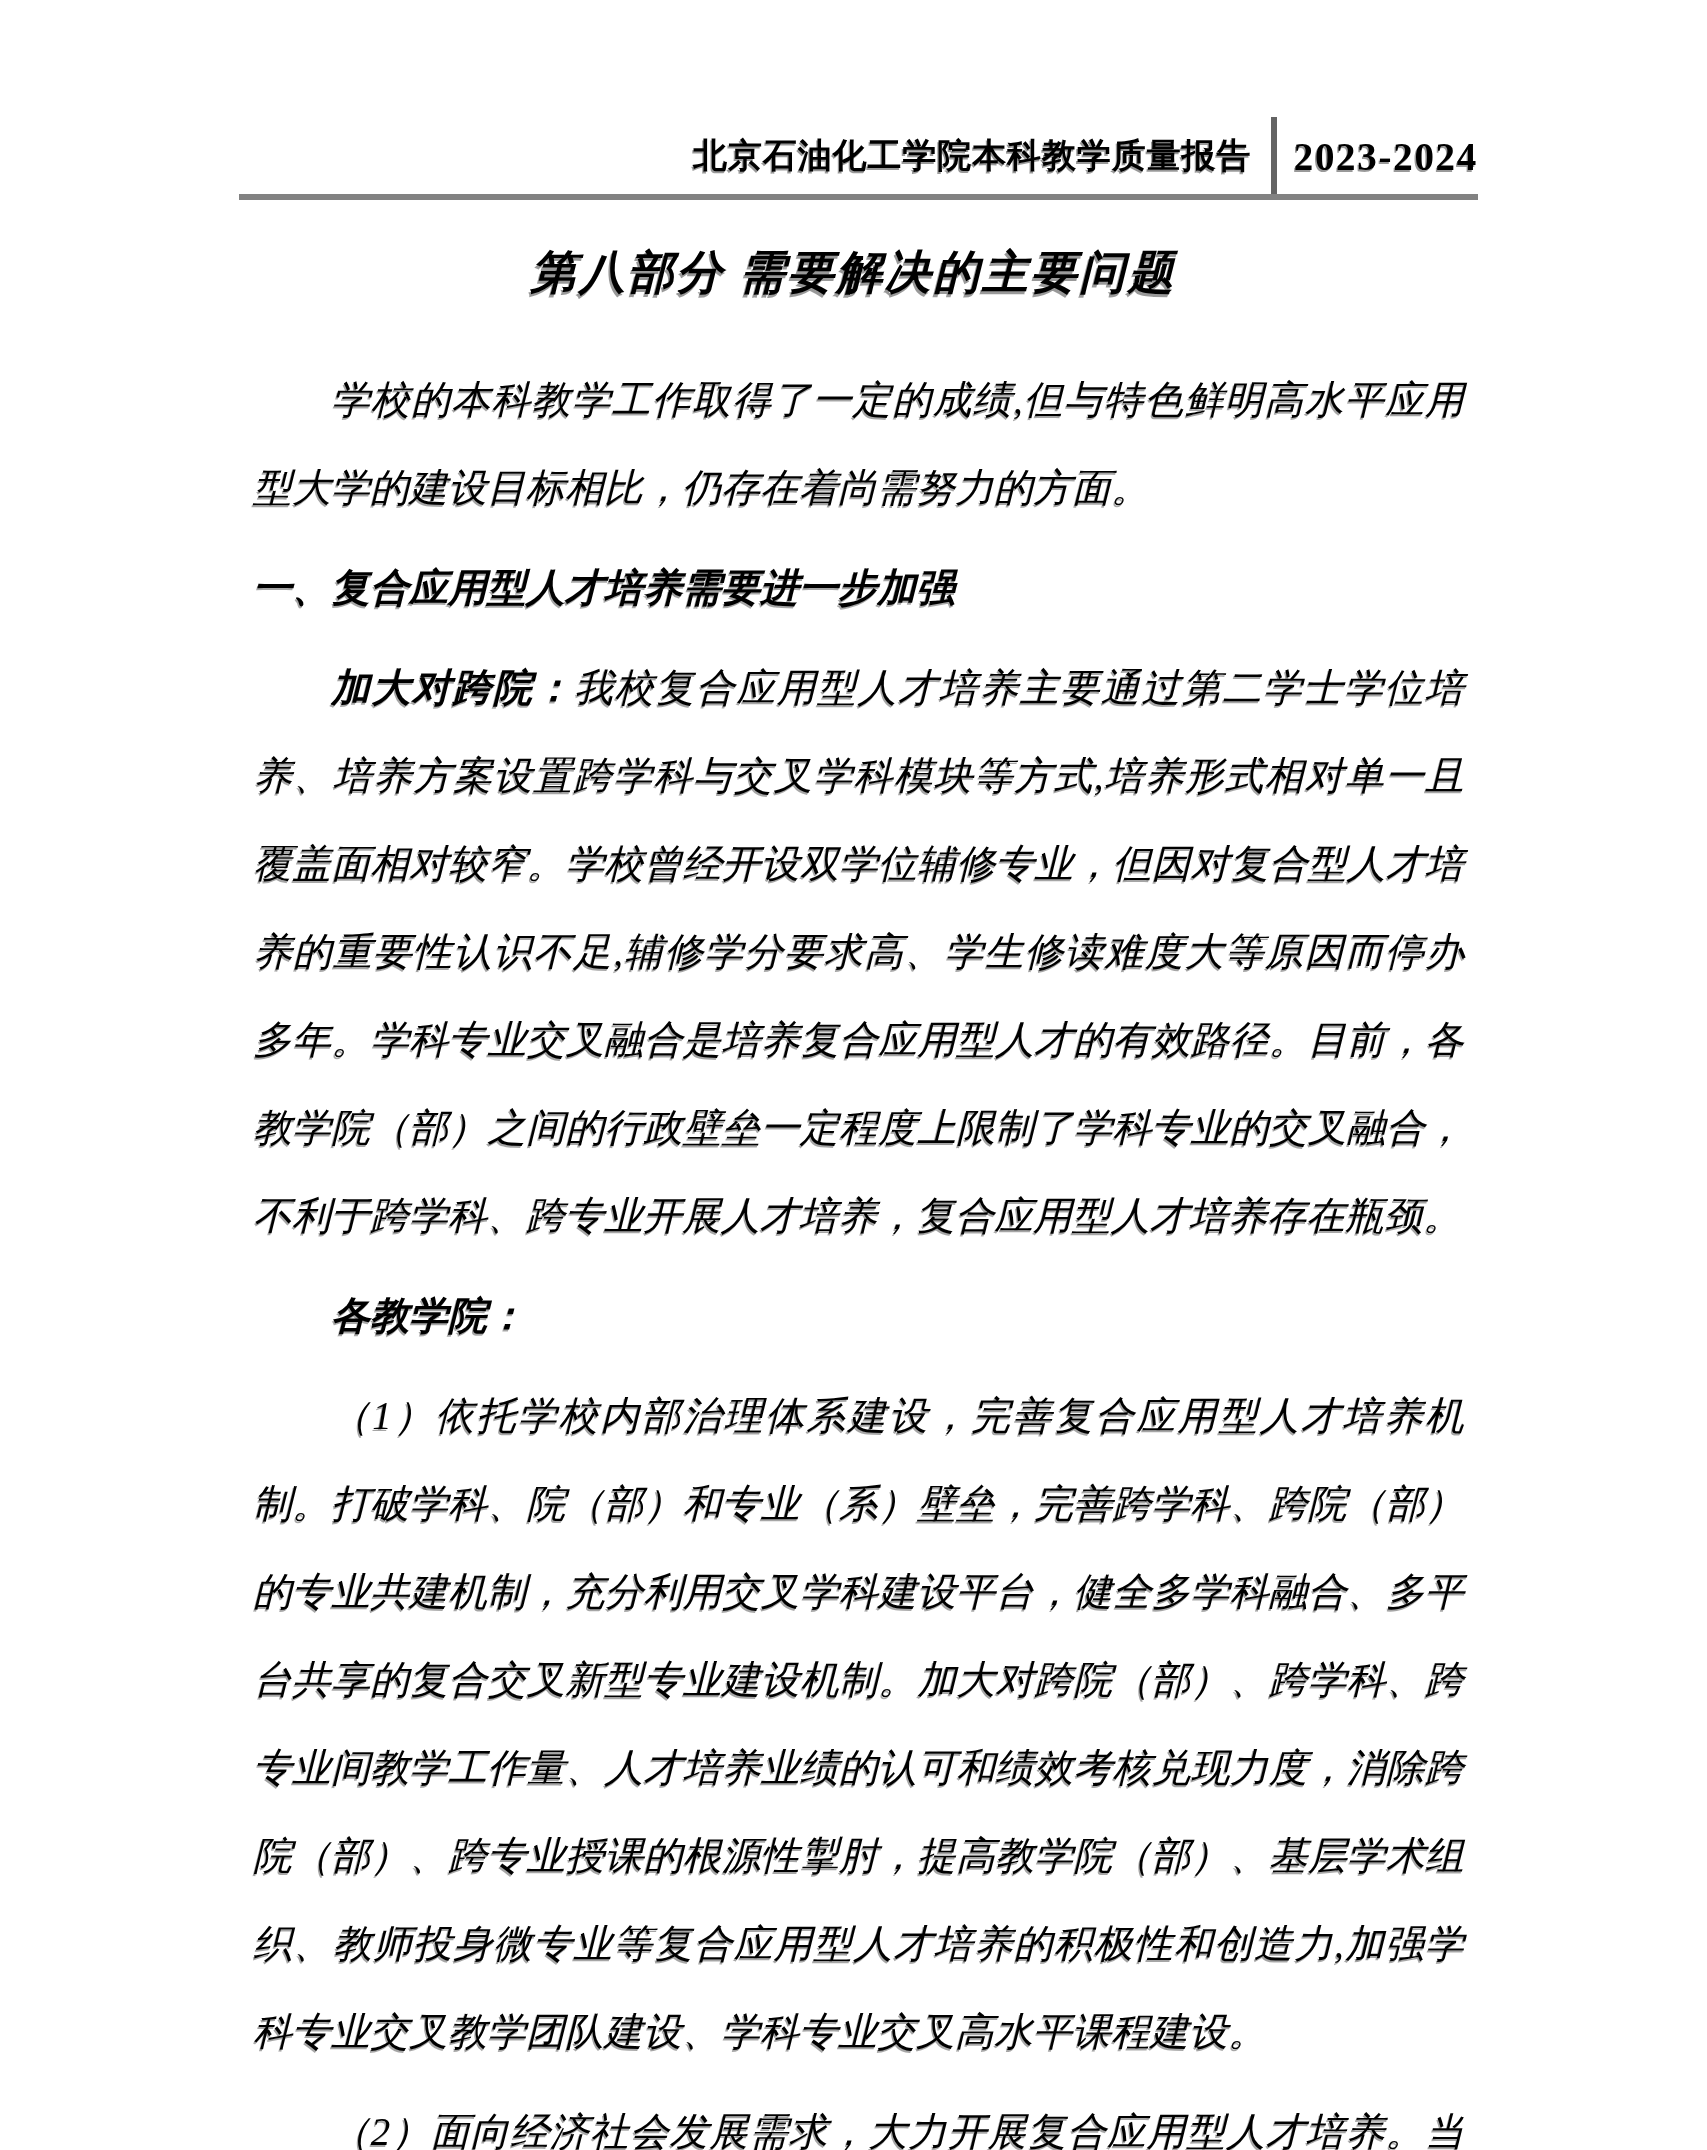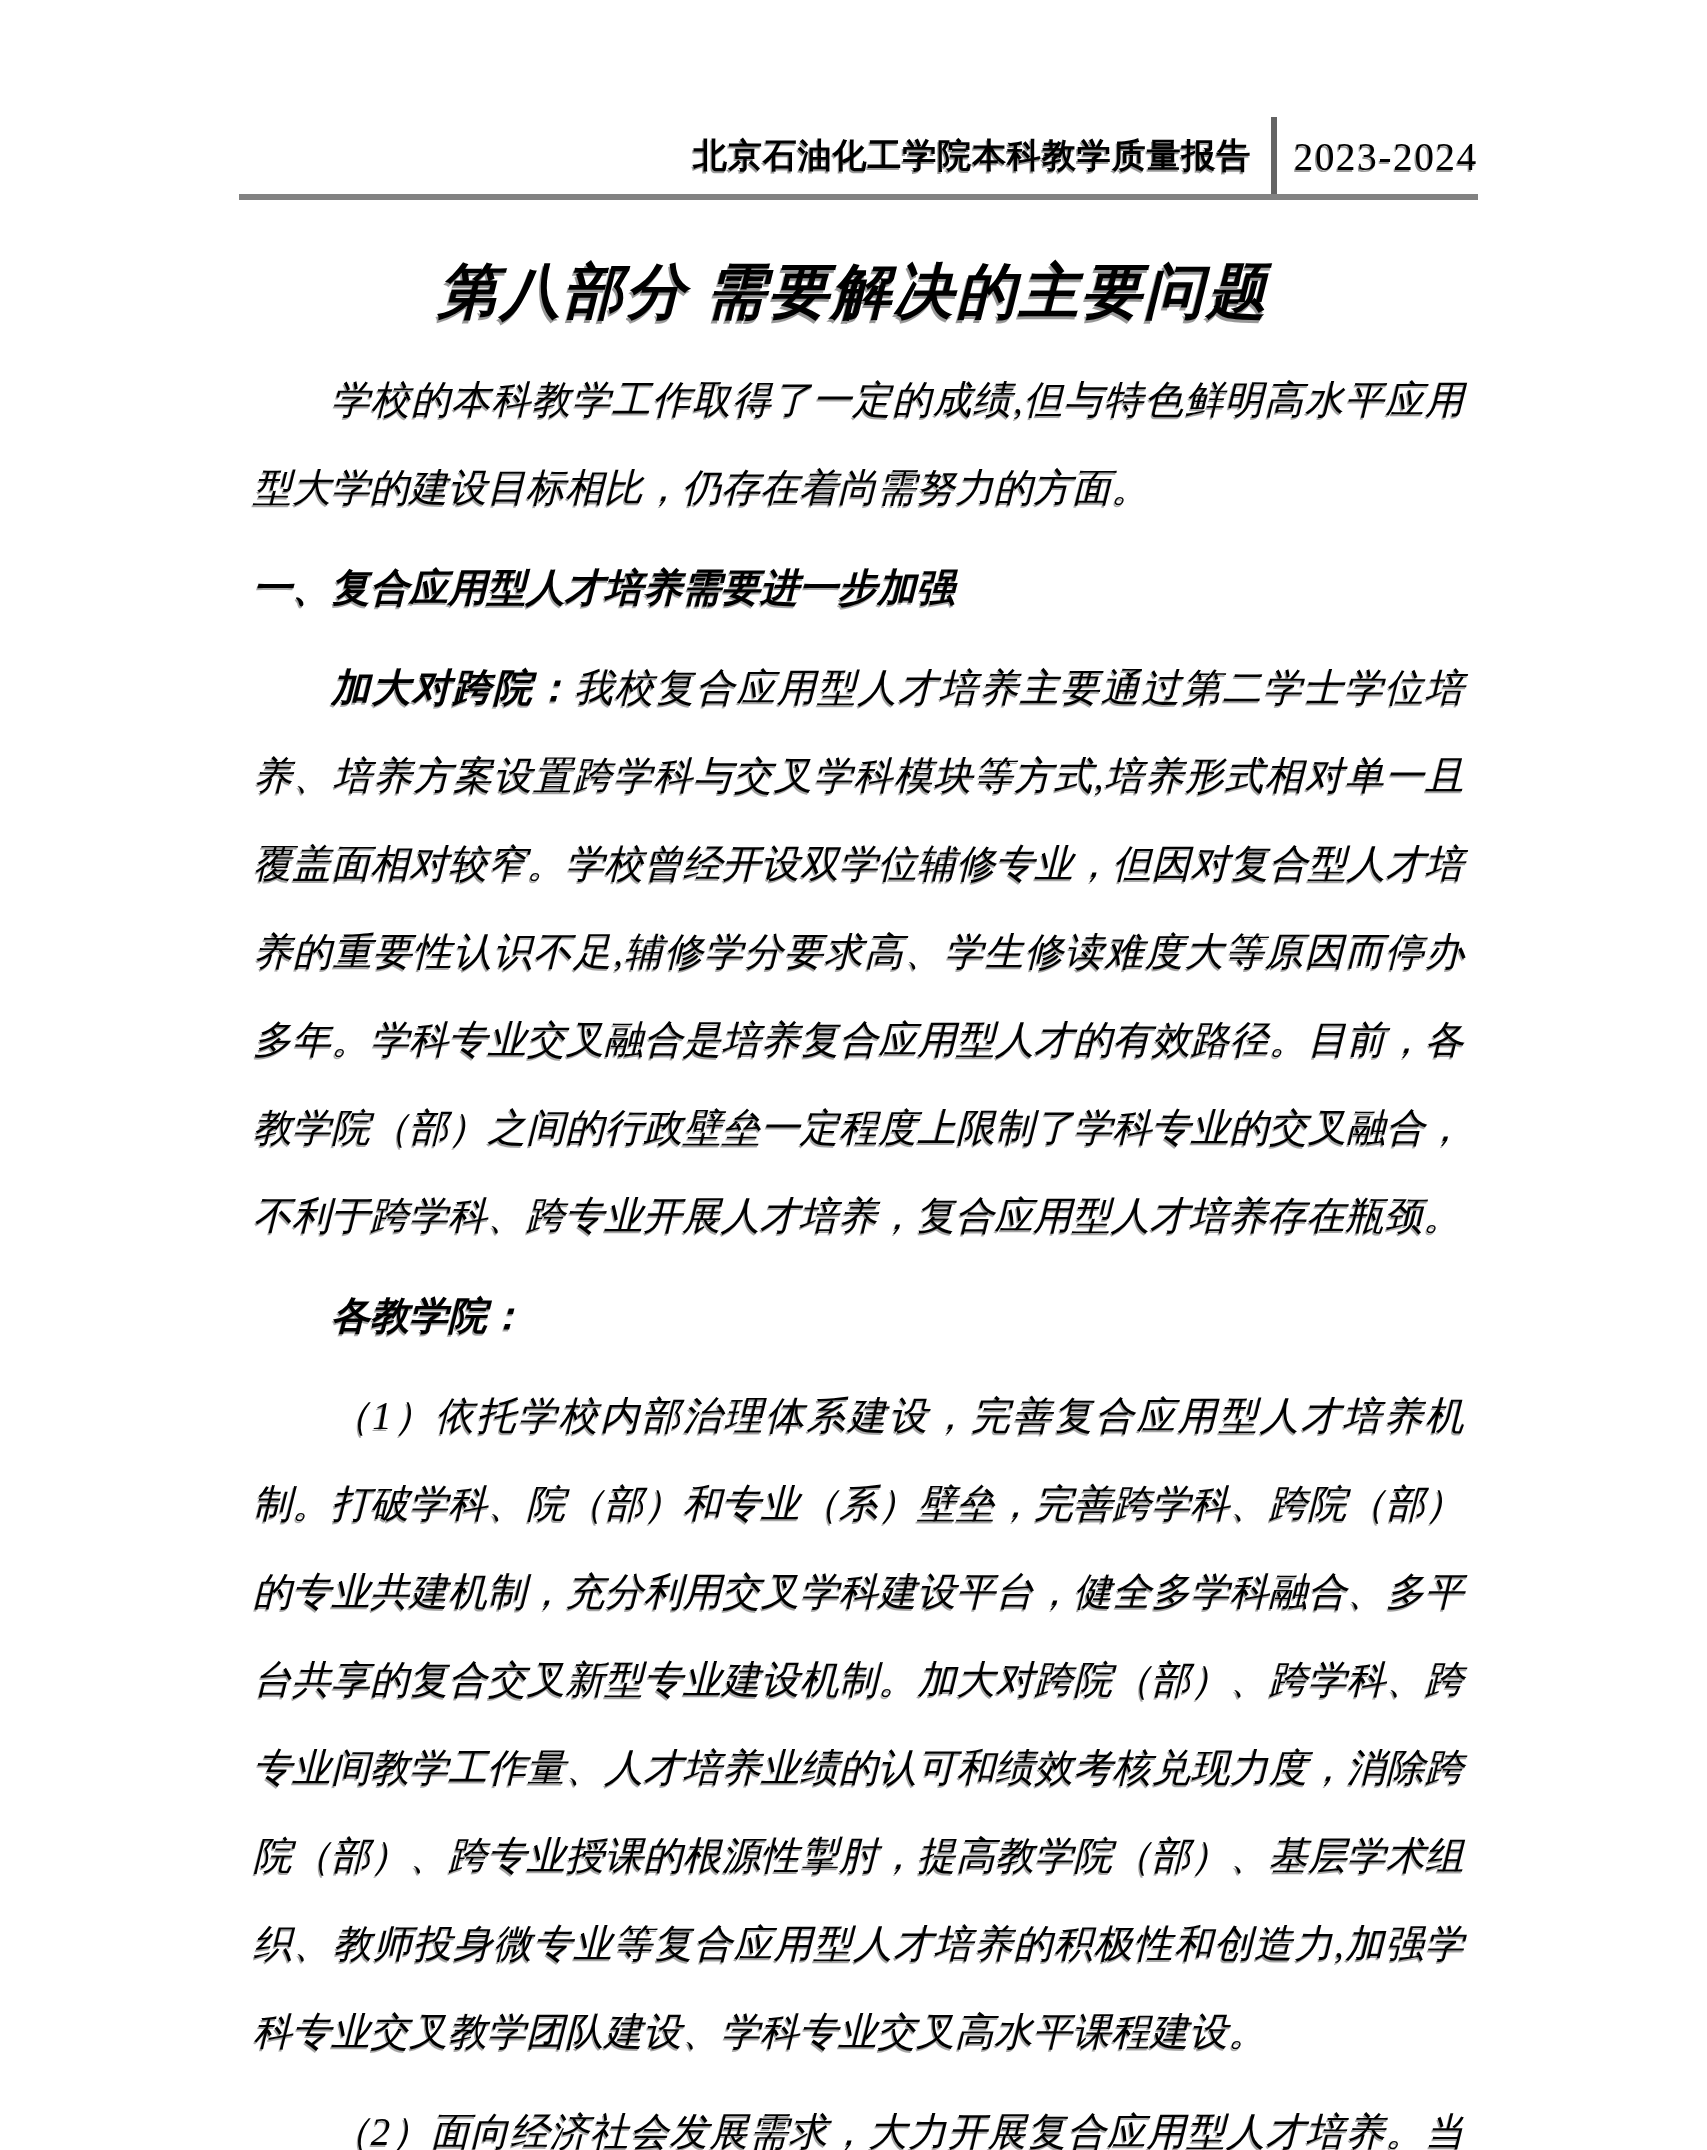--- a/index.html
+++ b/index.html
@@ -34,42 +34,42 @@
     white-space: nowrap;
   }
   .header-divider {
     width: 6px;
     align-self: stretch;
     background: #646464;
     margin: 0 16.3px 0 20px;
   }
   .header-year {
     font-size: 39px;
-    font-weight: 400;
+    font-weight: 700;
     letter-spacing: 1.7px;
     text-shadow: -1.3px 2.2px 0 rgba(0,0,0,0.40);
     white-space: nowrap;
   }
   .header-rule {
     position: absolute;
     top: 194px;
     left: 239px;
     width: 1239px;
     height: 6px;
     background: #828282;
   }
 
   
   .doc-title {
     position: absolute;
-    top: 252px;
+    top: 242px;
     left: 0;
     width: 100%;
     text-align: center;
-    font-size: 60px;
+    font-size: 46px;
     font-weight: 700;
     font-style: italic;
     letter-spacing: 2.6px;
     text-shadow: -1.7px 2.6px 0 rgba(0,0,0,0.40);
     white-space: nowrap;
   }
 
   
   .content {
     position: absolute;

